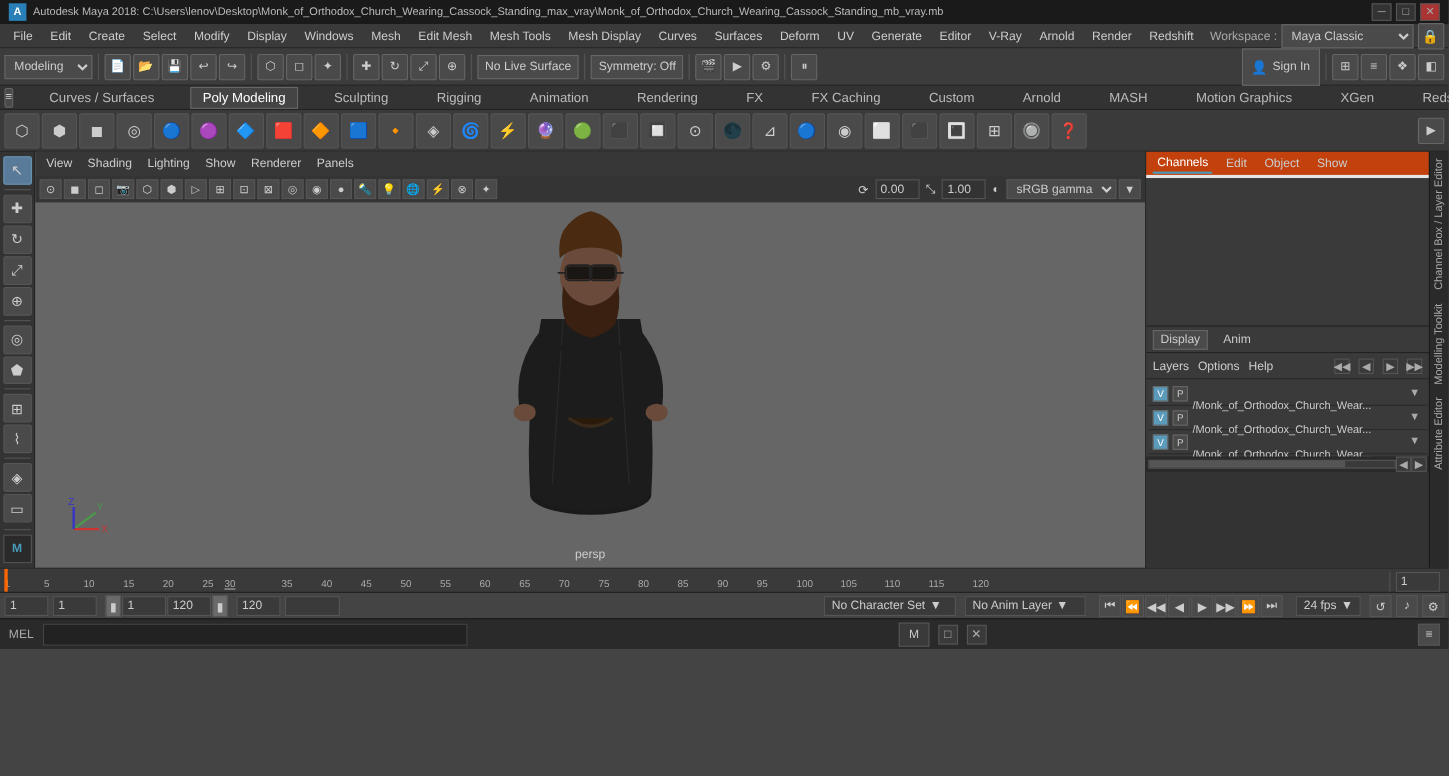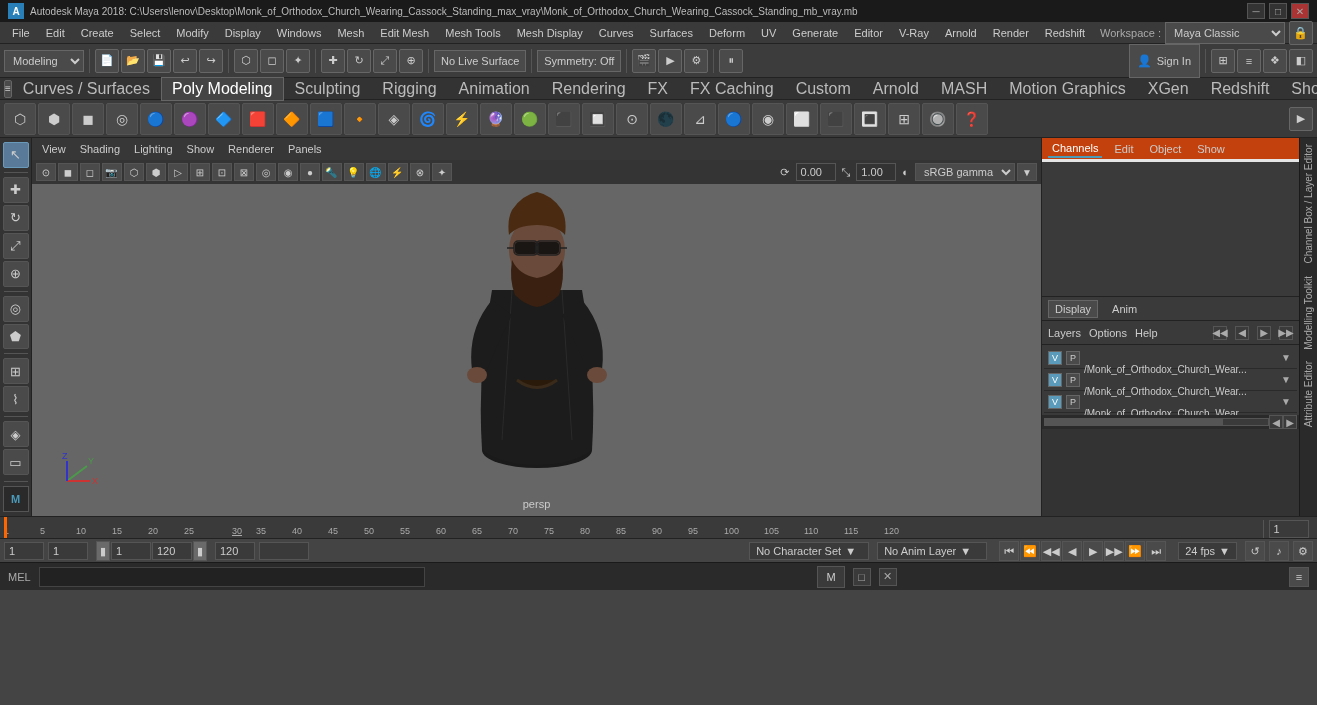--- a/index.html
+++ b/index.html
@@ -116,25 +116,26 @@
       width: 100%;
       height: 22px;
       background: #333;
       display: flex;
       align-items: center;
       padding: 0 4px;
       border-bottom: 1px solid #222;
     }
     .shelf-tab {
       padding: 2px 10px;
-      font-size: 16px;
+      font-size: 12px;
       color: #bbb;
       cursor: pointer;
       border: 1px solid transparent;
       white-space: nowrap;
+      margin-left: 22px;
     }
     .shelf-tab.active { background: #444; border-color: #666; color: #fff; }
 
     
     #shelf-icons {
       width: 100%;
       height: 38px;
       background: #3a3a3a;
       display: flex;
       align-items: center;
@@ -735,21 +736,21 @@
 <div id="timeline-area">
   <div id="timeline-ruler">
     <div class="ruler-tick-container">
 
       <span class="ruler-label" style="left:0px;">1</span>
       <span class="ruler-label" style="left:36px;">5</span>
       <span class="ruler-label" style="left:72px;">10</span>
       <span class="ruler-label" style="left:108px;">15</span>
       <span class="ruler-label" style="left:144px;">20</span>
       <span class="ruler-label" style="left:180px;">25</span>
-      <span class="ruler-label" style="left:228px;text-decoration:underline;">30</span>
+      <span class="ruler-label" style="left:200px;text-decoration:underline;">30</span>
       <span class="ruler-label" style="left:252px;">35</span>
       <span class="ruler-label" style="left:288px;">40</span>
       <span class="ruler-label" style="left:324px;">45</span>
       <span class="ruler-label" style="left:360px;">50</span>
       <span class="ruler-label" style="left:396px;">55</span>
       <span class="ruler-label" style="left:432px;">60</span>
       <span class="ruler-label" style="left:468px;">65</span>
       <span class="ruler-label" style="left:504px;">70</span>
       <span class="ruler-label" style="left:540px;">75</span>
       <span class="ruler-label" style="left:576px;margin-top:40px;">80</span>

